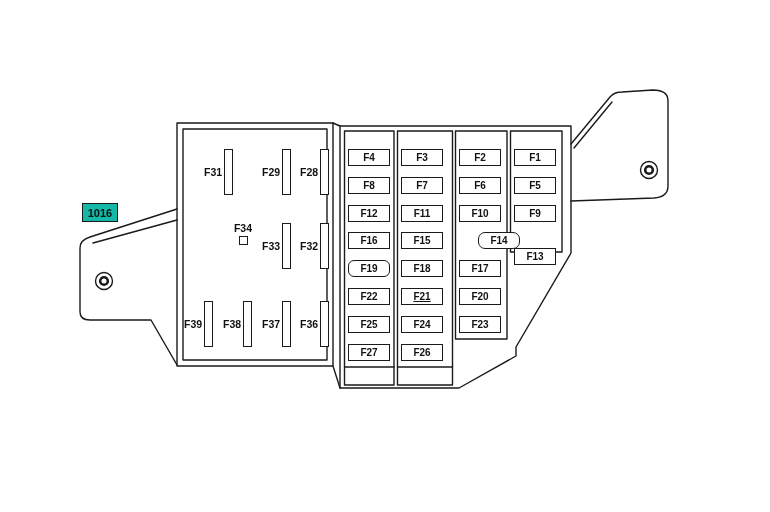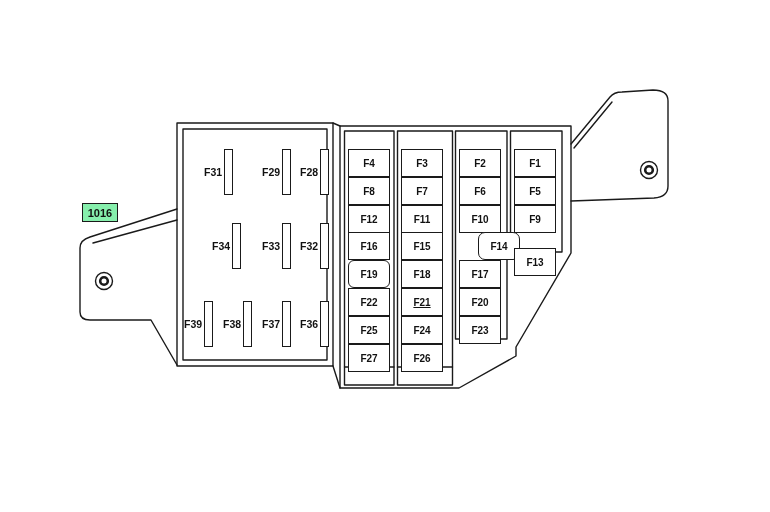--- a/index.html
+++ b/index.html
@@ -6,35 +6,35 @@
   #canvas{
     position:relative;width:770px;height:512px;background:#fff;
     font-family:"Liberation Sans",sans-serif;overflow:hidden;
     --line:#1a1a1a;
   }
   #outline-svg{position:absolute;left:0;top:0;color:var(--line);}
   #outline-svg *{vector-effect:non-scaling-stroke;}
   .layer{position:absolute;left:0;top:0;width:770px;height:512px;}
   .part-label{
     position:absolute;left:82px;top:203px;width:36px;height:19px;
-    border:1.4px solid var(--line);background:#86efac;box-sizing:border-box;
+    border:1.4px solid var(--line);background:#14b8a6;box-sizing:border-box;
     display:flex;align-items:center;justify-content:center;
     font-size:11px;font-weight:700;color:#111;
   }
   .large-cell{
     position:absolute;width:40px;height:48px;
     display:flex;align-items:center;gap:2px;
     font-size:10.5px;font-weight:700;color:#111;white-space:nowrap;
   }
   .lf-bar{
     width:9px;height:46px;flex:0 0 9px;
     border:1.4px solid var(--line);background:#fff;box-sizing:border-box;
   }
   .small-fuse{
-    position:absolute;width:42px;height:28px;box-sizing:border-box;
+    position:absolute;width:42px;height:17px;box-sizing:border-box;
     border:1.4px solid var(--line);background:#fff;
     display:flex;align-items:center;justify-content:center;
     font-size:10px;font-weight:700;color:#111;text-align:right;
   }
 </style>
 </head>
 <body>
 
 <div id="canvas" style="--line: #1a1a1a;">
 
@@ -75,21 +75,21 @@
         <div class="lf-bar"></div>
       </div>
       <div class="large-cell" style="left: 262px; top: 148px;">
         <span>F29</span>
         <div class="lf-bar"></div>
       </div>
       <div class="large-cell" style="left: 300px; top: 148px;">
         <span>F28</span>
         <div class="lf-bar"></div>
       </div>
-      <div class="large-cell" style="left: 212px; top: 222px;">
+      <div class="large-cell" style="left: 223px; top: 222px; flex-direction: column;">
         <span>F34</span>
         <div class="lf-bar"></div>
       </div>
       <div class="large-cell" style="left: 262px; top: 222px;">
         <span>F33</span>
         <div class="lf-bar"></div>
       </div>
       <div class="large-cell" style="left: 300px; top: 222px;">
         <span>F32</span>
         <div class="lf-bar"></div>

